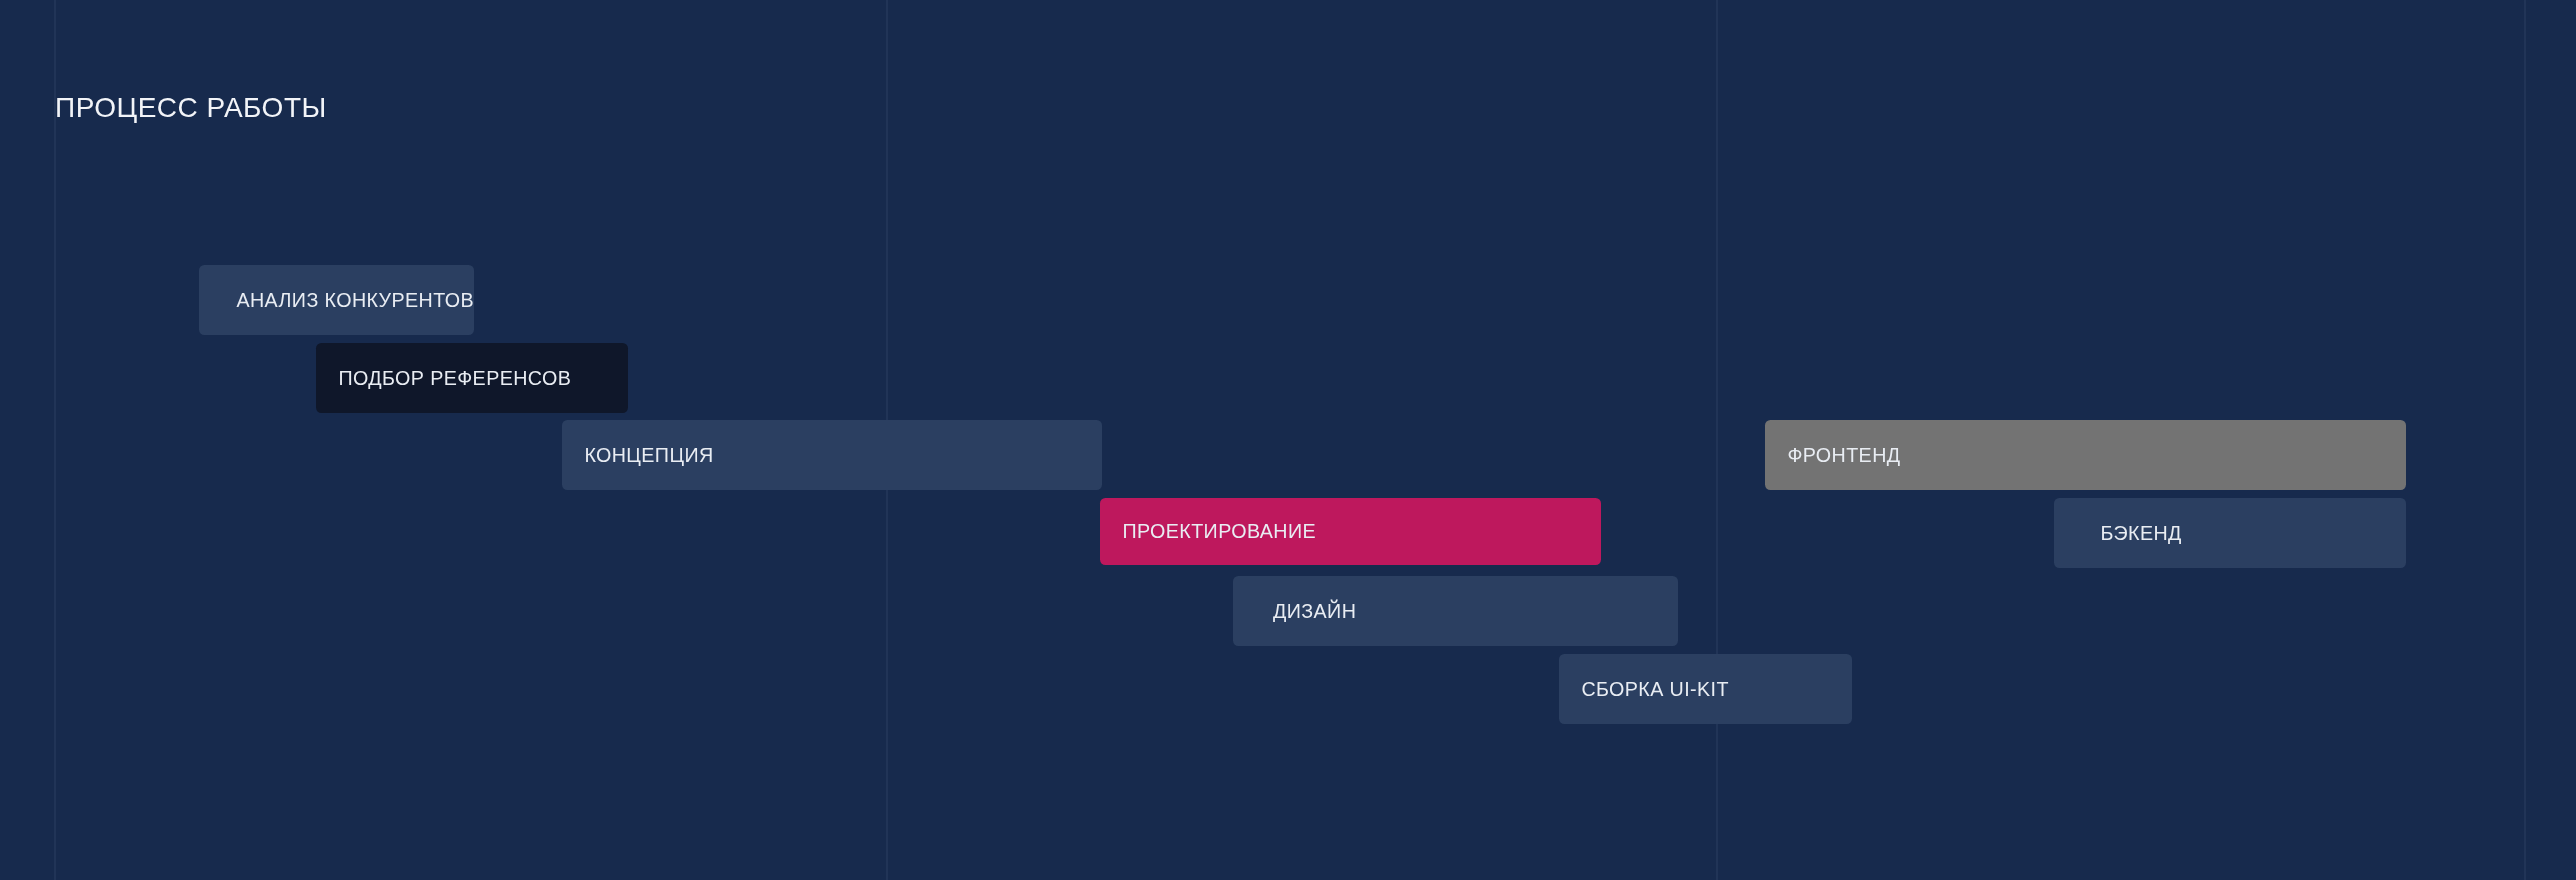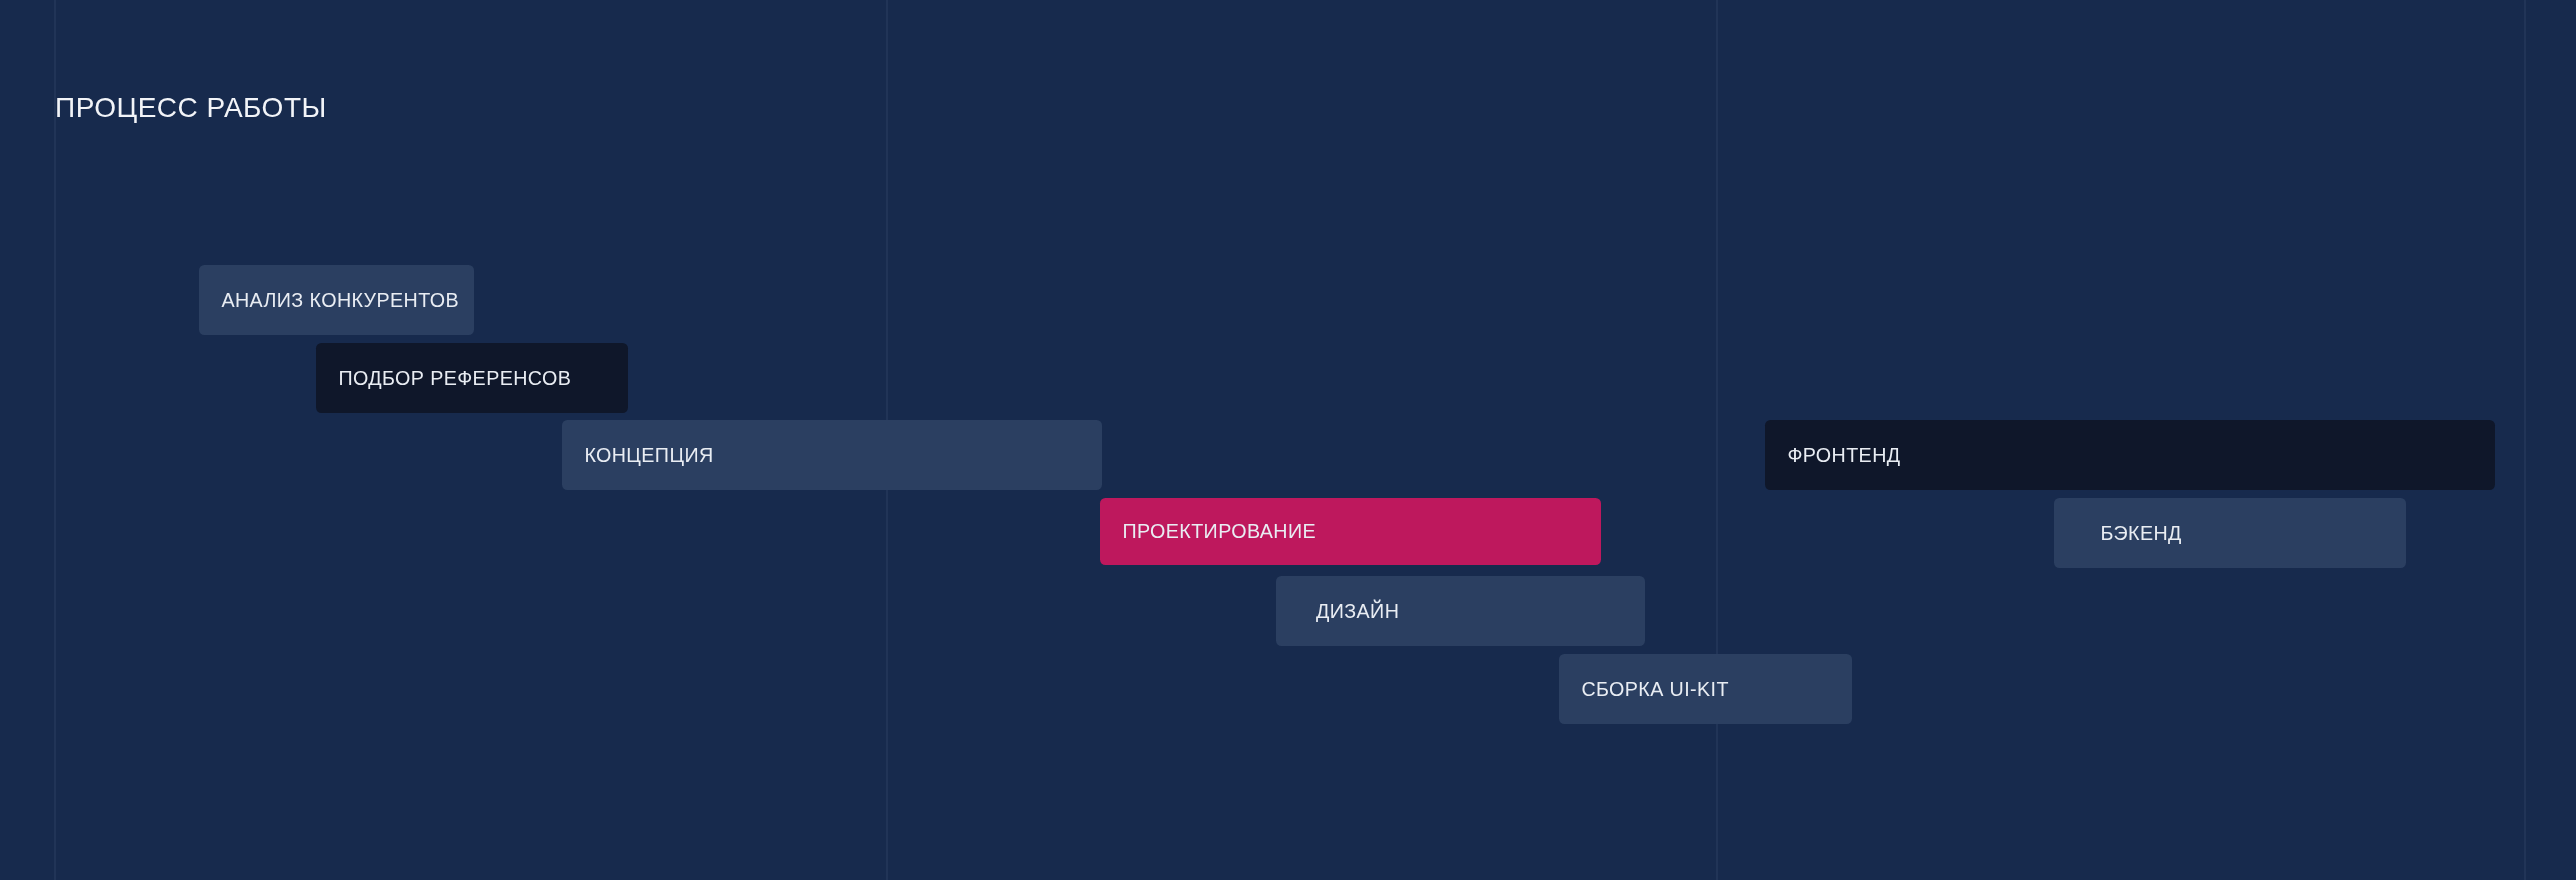--- a/index.html
+++ b/index.html
@@ -57,39 +57,39 @@
 
 <div id="canvas" style="background: rgb(23, 42, 77);">
   <div>
       <div class="grid-line" style="left: 54px; background: rgb(33, 52, 87);"></div>
       <div class="grid-line" style="left: 886px; background: rgb(33, 52, 87);"></div>
       <div class="grid-line" style="left: 1716px; background: rgb(33, 52, 87);"></div>
       <div class="grid-line" style="left: 2524px; background: rgb(33, 52, 87);"></div>
     </div>
   <div class="section-title">ПРОЦЕСС РАБОТЫ</div>
   <div>
-      <div class="task-bar" style="left: 199px; top: 265px; width: 275px; height: 70px; background: rgb(43, 63, 97);">
+      <div class="task-bar" style="left: 199px; top: 265px; width: 275px; height: 70px; background: rgb(43, 63, 97); justify-content: flex-end;">
         <span class="bar-label" style="color: rgb(233, 237, 243);">АНАЛИЗ КОНКУРЕНТОВ</span>
       </div>
       <div class="task-bar" style="left: 316px; top: 343px; width: 312px; height: 70px; background: #0f172a;">
         <span class="bar-label" style="color: rgb(233, 237, 243);">ПОДБОР РЕФЕРЕНСОВ</span>
       </div>
       <div class="task-bar" style="left: 562px; top: 420px; width: 540px; height: 70px; background: rgb(43, 63, 97);">
         <span class="bar-label" style="color: rgb(233, 237, 243); text-align: center;">КОНЦЕПЦИЯ</span>
       </div>
       <div class="task-bar" style="left: 1100px; top: 498px; width: 501px; height: 67px; background: #be185d;">
         <span class="bar-label" style="color: rgb(233, 237, 243);">ПРОЕКТИРОВАНИЕ</span>
       </div>
-      <div class="task-bar" style="left: 1276px; top: 576px; width: 369px; height: 70px; background: rgb(43, 63, 97); padding-left: 40px;">
+      <div class="task-bar" style="left: 1233px; top: 576px; width: 445px; height: 70px; background: rgb(43, 63, 97); padding-left: 40px;">
         <span class="bar-label" style="color: rgb(233, 237, 243);">ДИЗАЙН</span>
       </div>
       <div class="task-bar" style="left: 1531px; top: 654px; width: 293px; height: 70px; background: rgb(43, 63, 97); margin-left: 28px;">
         <span class="bar-label" style="color: rgb(233, 237, 243);">СБОРКА UI-KIT</span>
       </div>
-      <div class="task-bar" style="left: 1765px; top: 420px; width: 730px; height: 70px; background: #0f172a;">
+      <div class="task-bar" style="left: 1765px; top: 420px; width: 641px; height: 70px; background: #737373;">
         <span class="bar-label" style="color: rgb(233, 237, 243);">ФРОНТЕНД</span>
       </div>
       <div class="task-bar" style="left: 2054px; top: 498px; width: 352px; height: 70px; background: rgb(43, 63, 97);">
         <span class="bar-label" style="color: rgb(233, 237, 243); margin-left: 24px;">БЭКЕНД</span>
       </div>
     </div>
 </div>
 
 
 </body></html>

